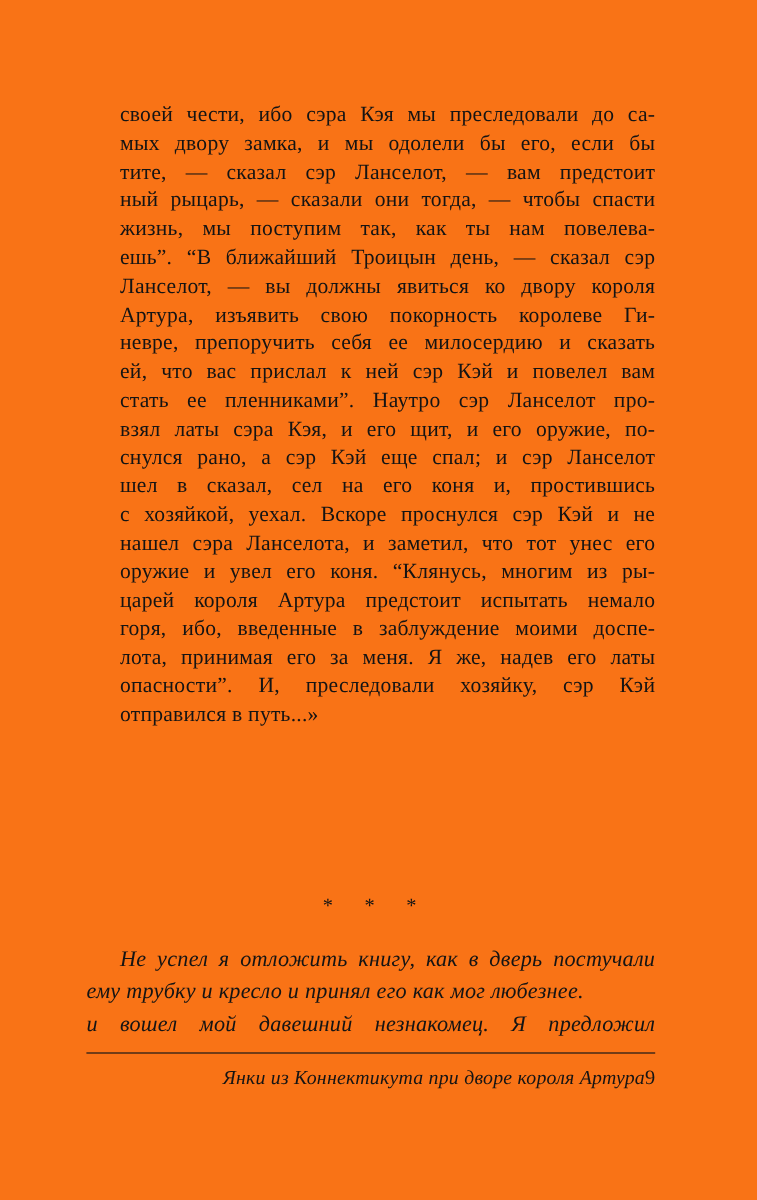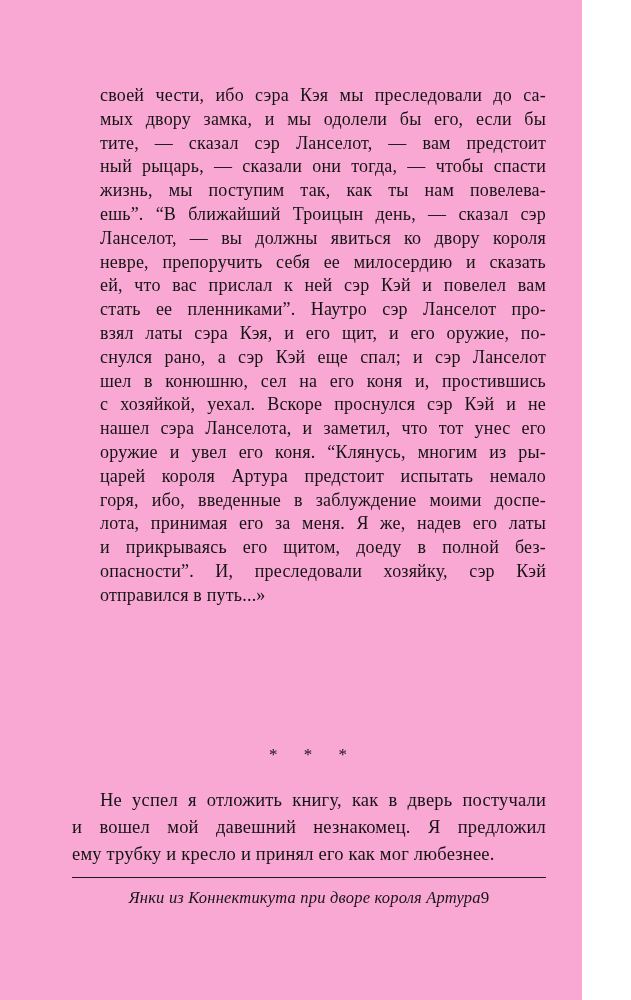--- a/index.html
+++ b/index.html
@@ -2,23 +2,23 @@
 <html><head>
 <meta charset="utf-8">
 <style>
   html, body {
     margin: 0;
     padding: 0;
     background: #ffffff;
   }
   .page {
     position: relative;
-    width: 582px;
+    width: 631px;
     height: 1000px;
-    background: #f9a8d4;
+    background: #f97316;
     color: #141414;
     font-family: "Liberation Serif", "DejaVu Serif", serif;
     overflow: hidden;
   }
   .quote-block {
     position: absolute;
     top: 84px;
     left: 100px;
     width: 446px;
     font-size: 18px;
@@ -48,20 +48,21 @@
     top: 787px;
     left: 72px;
     width: 474px;
     font-size: 18.5px;
     line-height: 27px;
     letter-spacing: 0.2px;
   }
   .para2 .tline {
     text-align: justify;
     text-align-last: justify;
+    font-style: italic;
   }
   .para2 .tline:first-child {
     text-indent: 28px;
   }
   .para2 .tline.last {
     text-align-last: left;
   }
   .footer-rule {
     position: absolute;
     top: 877px;
@@ -69,21 +70,21 @@
     width: 474px;
     height: 1px;
     background: #1a1a1a;
   }
   .footer {
     position: absolute;
     top: 888px;
     left: 72px;
     width: 474px;
     display: flex;
-    justify-content: center;
+    justify-content: flex-end;
     align-items: baseline;
   }
   .footer-title {
     font-style: italic;
     font-size: 16.5px;
     letter-spacing: 0.2px;
   }
   .page-number {
     font-style: normal;
     font-size: 17px;
@@ -95,43 +96,43 @@
 <div class="page">
 
   <div class="quote-block" id="quote">
       <div class="tline">своей чести, ибо сэра Кэя мы преследовали до са-</div>
       <div class="tline">мых двору замка, и мы одолели бы его, если бы</div>
       <div class="tline">тите, — сказал сэр Ланселот, — вам предстоит</div>
       <div class="tline">ный рыцарь, — сказали они тогда, — чтобы спасти</div>
       <div class="tline">жизнь, мы поступим так, как ты нам повелева-</div>
       <div class="tline">ешь”. “В ближайший Троицын день, — сказал сэр</div>
       <div class="tline">Ланселот, — вы должны явиться ко двору короля</div>
+      <div class="tline">Артура, изъявить свою покорность королеве Ги-</div>
       <div class="tline">невре, препоручить себя ее милосердию и сказать</div>
       <div class="tline">ей, что вас прислал к ней сэр Кэй и повелел вам</div>
       <div class="tline">стать ее пленниками”. Наутро сэр Ланселот про-</div>
       <div class="tline">взял латы сэра Кэя, и его щит, и его оружие, по-</div>
       <div class="tline">снулся рано, а сэр Кэй еще спал; и сэр Ланселот</div>
-      <div class="tline">шел в конюшню, сел на его коня и, простившись</div>
+      <div class="tline">шел в сказал, сел на его коня и, простившись</div>
       <div class="tline">с хозяйкой, уехал. Вскоре проснулся сэр Кэй и не</div>
       <div class="tline">нашел сэра Ланселота, и заметил, что тот унес его</div>
       <div class="tline">оружие и увел его коня. “Клянусь, многим из ры-</div>
       <div class="tline">царей короля Артура предстоит испытать немало</div>
       <div class="tline">горя, ибо, введенные в заблуждение моими доспе-</div>
       <div class="tline">лота, принимая его за меня. Я же, надев его латы</div>
-      <div class="tline">и прикрываясь его щитом, доеду в полной без-</div>
       <div class="tline">опасности”. И, преследовали хозяйку, сэр Кэй</div>
       <div class="tline last">отправился в путь...»</div>
     </div>
 
   <div class="separator">* * *</div>
 
   <div class="para2" id="para2">
       <div class="tline">Не успел я отложить книгу, как в дверь постучали</div>
+      <div class="tline last">ему трубку и кресло и принял его как мог любезнее.</div>
       <div class="tline">и вошел мой давешний незнакомец. Я предложил</div>
-      <div class="tline last">ему трубку и кресло и принял его как мог любезнее.</div>
     </div>
 
   <div class="footer-rule"></div>
 
   <div class="footer">
     <span class="footer-title">Янки из Коннектикута при дворе короля Артура</span>
     <span class="page-number">9</span>
   </div>
 
 </div>

